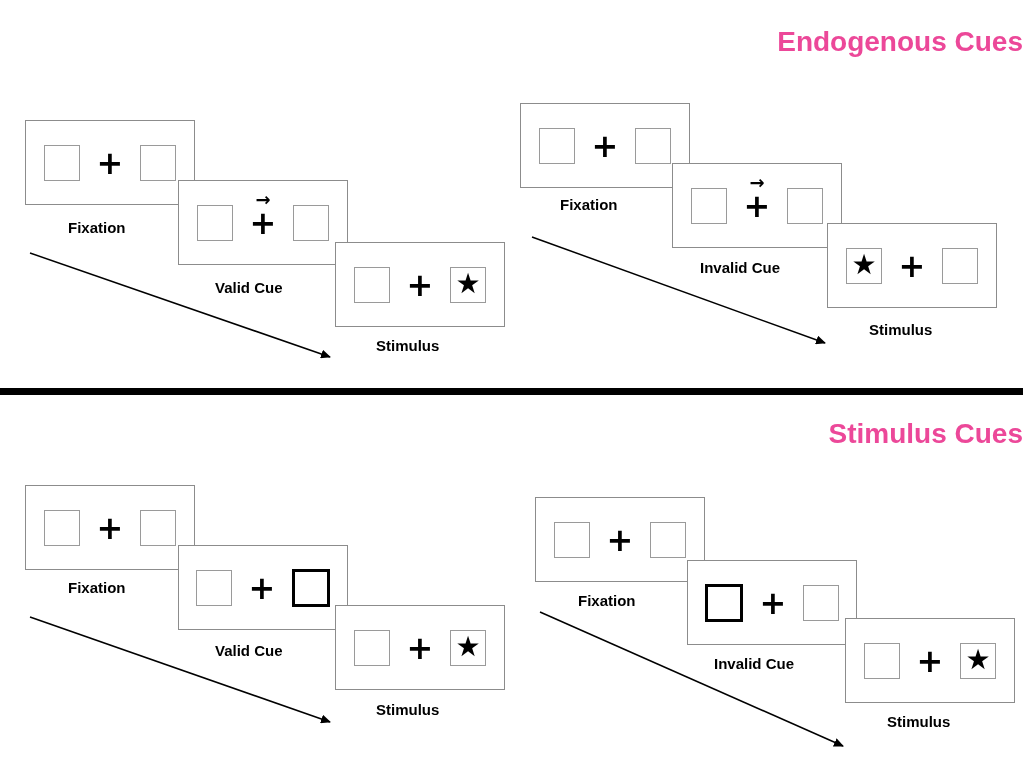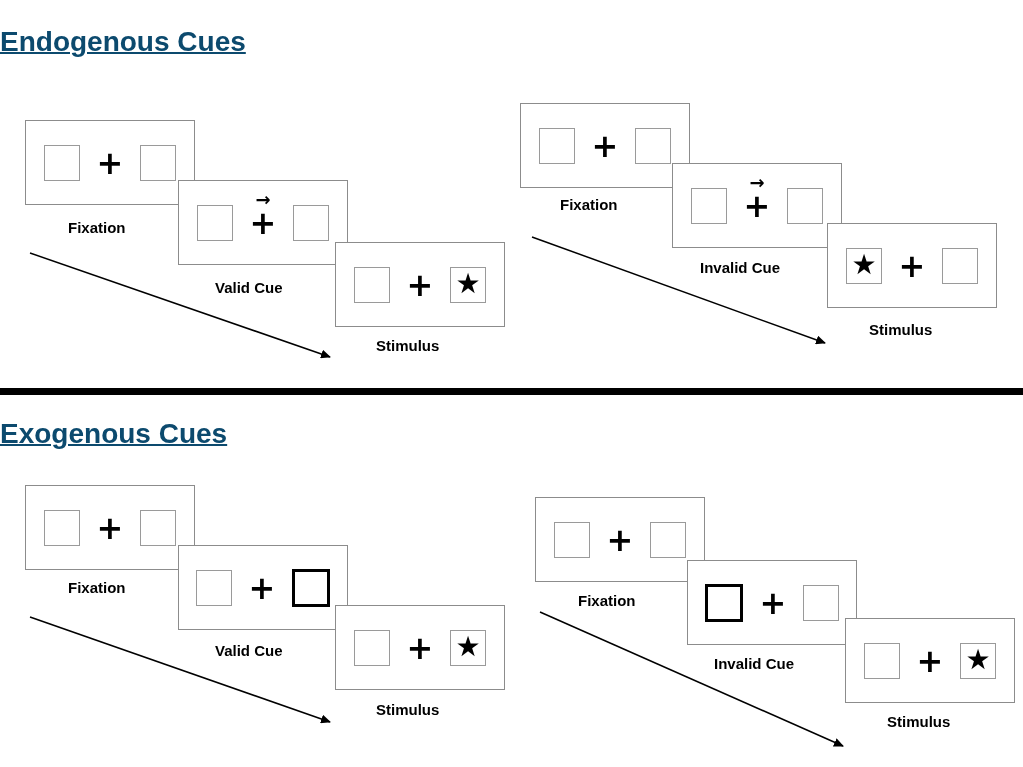--- a/index.html
+++ b/index.html
@@ -6,25 +6,24 @@
   html,body { background:#ffffff; }
   body {
     width:1023px; height:767px;
     position:relative;
     overflow:hidden;
     font-family:"Liberation Sans", sans-serif;
     color:#000;
   }
   .title {
     position:absolute; left:0; width:100%;
-    text-align:left;
+    text-align:right;
     font-size:28px; font-weight:bold;
-    text-decoration:underline;
     text-decoration-thickness:2px;
-    color:#0c4a6e;
+    color:#ec4899;
   }
   #title-endo { top:26px; }
   #title-exo  { top:418px; }
 
   .panel {
     position:absolute;
     width:170px; height:85px;
     background:#ffffff;
     border:1px solid #8c8c8c;
     display:flex; align-items:center; justify-content:center;
@@ -150,21 +149,21 @@
     </div>
     <div class="plus-wrap">
       <span class="plus">+</span>
     </div>
     <div class="box"></div>
   </div>
   <div class="plabel" id="ei-stim-l">Stimulus</div>
 
   <div class="divider"></div>
 
-  <h1 class="title" id="title-exo">Exogenous Cues</h1>
+  <h1 class="title" id="title-exo">Stimulus Cues</h1>
 
   <div class="panel" id="xv-fix">
     <div class="box"></div>
     <div class="plus-wrap">
       <span class="plus">+</span>
     </div>
     <div class="box"></div>
   </div>
   <div class="plabel" id="xv-fix-l">Fixation</div>
 

